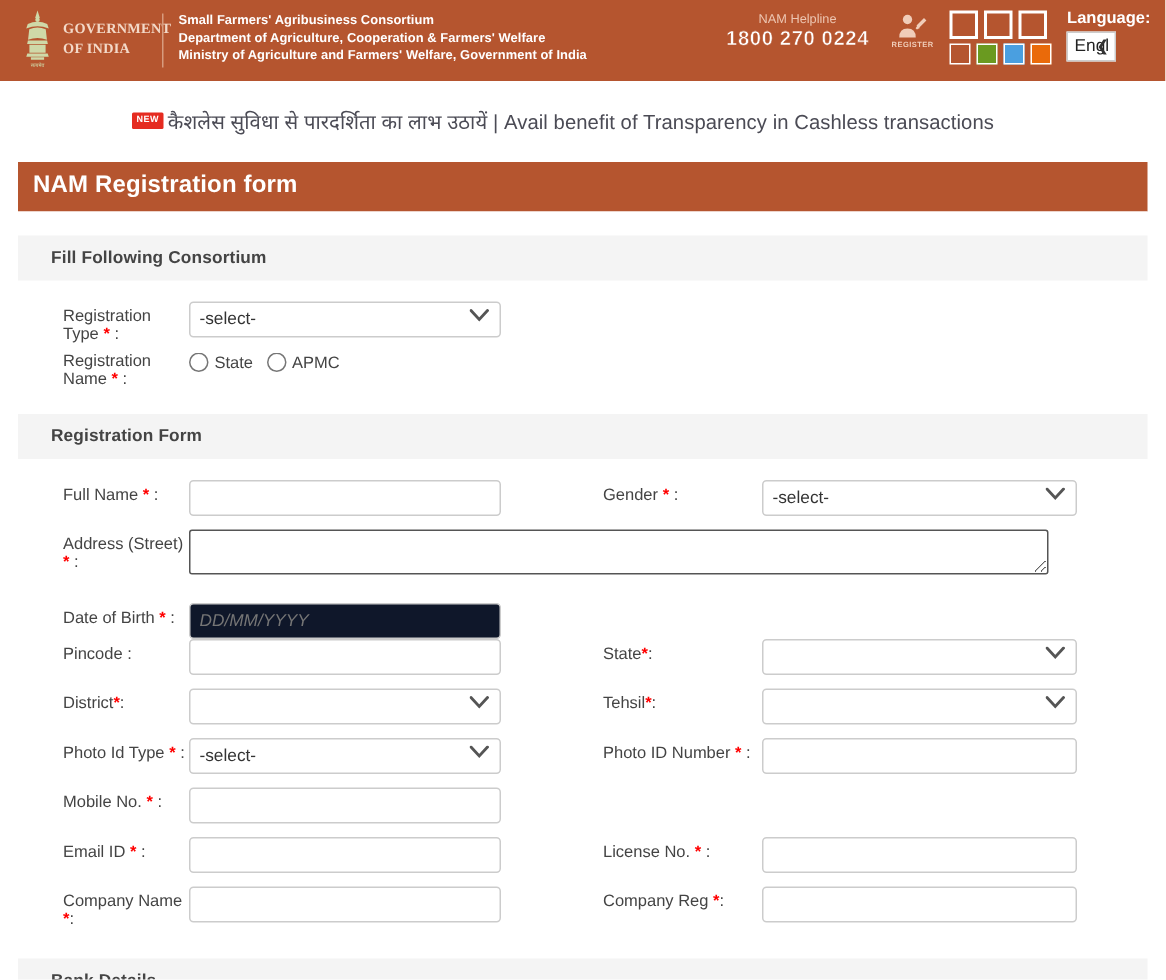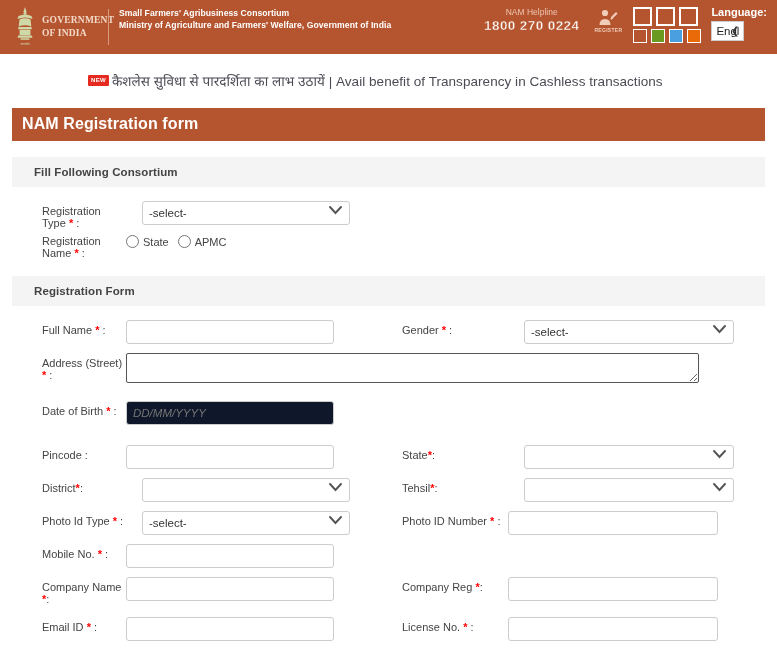--- a/index.html
+++ b/index.html
@@ -214,21 +214,21 @@
     background: #ffffff;
     font-family: "Liberation Sans", sans-serif;
     outline: none;
   }
   .fcol.right input.ftext { width: 210px; }
   select.fsel {
     appearance: none;
     -webkit-appearance: none;
     padding-right: 20px;
   }
-  .selwrap { position: relative; display: inline-block; margin-left: 16px; }
+  .selwrap { position: relative; display: inline-block; }
   .selcaret {
     position: absolute; right: 8px; top: 5px;
     pointer-events: none;
   }
   input.ftext.disabled {
     background: #0f172a;
     color: #9a9a9a;
     font-style: italic;
   }
   textarea.farea {
@@ -280,20 +280,21 @@
     <div class="gov-title">
       <div>GOVERNMENT</div>
       <div>OF INDIA</div>
     </div>
   </div>
 
   <div class="hdr-divider"></div>
 
   <div class="ministry-block">
     <div>Small Farmers' Agribusiness Consortium</div>
+    <div>Department of Agriculture, Cooperation &amp; Farmers' Welfare</div>
     <div>Ministry of Agriculture and Farmers' Welfare, Government of India</div>
   </div>
 
   <div class="helpline-block">
     <div class="helpline-label">NAM Helpline</div>
     <div class="helpline-number">1800 270 0224</div>
   </div>
 
   <div class="register-block">
     <svg class="register-icon" width="20" height="17" viewBox="0 0 20 17">
@@ -417,21 +418,21 @@
         <div class="flabel">
           <span>Address (Street)</span>
           <span class="req">*</span> :
         </div>
         <div class="fctl">
           <textarea class="farea" style=""></textarea>
         </div>
       </div>
     </div>
 
-    <div class="frow" style="margin-bottom:20px">
+    <div class="frow" style="margin-bottom:0">
       <div class="fcol left">
         <div class="flabel">
           <span>Date of Birth</span>
           <span class="req">*</span> :
         </div>
         <div class="fctl">
           <input class="ftext disabled" type="text" placeholder="DD/MM/YYYY" style="">
         </div>
       </div>
       <div class="fcol right"></div>
@@ -527,57 +528,57 @@
         <div class="flabel">
           <span>Mobile No.</span>
           <span class="req">*</span> :
         </div>
         <div class="fctl">
           <input class="ftext" type="text" style="">
         </div>
       </div>
     </div>
 
+    <div class="frow">
+      <div class="fcol left">
+        <div class="flabel">
+          <span>Email ID</span>
+          <span class="req">*</span> :
+        </div>
+        <div class="fctl">
+          <input class="ftext" type="text" style="">
+        </div>
+      </div>
+      <div class="fcol right">
+        <div class="flabel">
+          <span>License No.</span>
+          <span class="req">*</span> :
+        </div>
+        <div class="fctl">
+          <input class="ftext" type="text" style="">
+        </div>
+      </div>
+    </div>
+
     <div class="frow" style="margin-bottom:12px">
       <div class="fcol left">
         <div class="flabel">
           <span>Company Name</span>
           <span class="req">*</span>:
         </div>
         <div class="fctl">
           <input class="ftext" type="text" style="">
         </div>
       </div>
       <div class="fcol right">
         <div class="flabel">
           <span>Company Reg</span>
           <span class="req">*</span>:
         </div>
         <div class="fctl">
           <input class="ftext" type="text" style="">
         </div>
       </div>
     </div>
-
-    <div class="frow">
-      <div class="fcol left">
-        <div class="flabel">
-          <span>Email ID</span>
-          <span class="req">*</span> :
-        </div>
-        <div class="fctl">
-          <input class="ftext" type="text" style="">
-        </div>
-      </div>
-      <div class="fcol right">
-        <div class="flabel">
-          <span>License No.</span>
-          <span class="req">*</span> :
-        </div>
-        <div class="fctl">
-          <input class="ftext" type="text" style="">
-        </div>
-      </div>
-    </div>
   </div>
 
   <div class="section-head">Bank Details</div>
 </div>
 
 </body></html>

